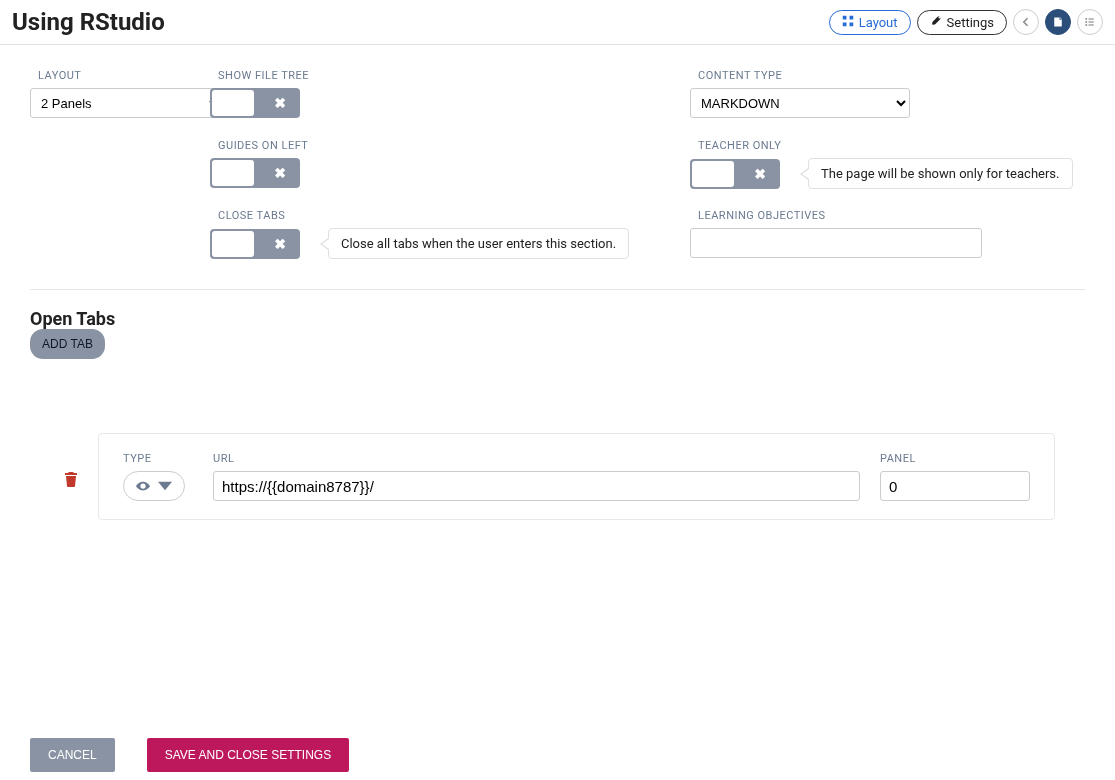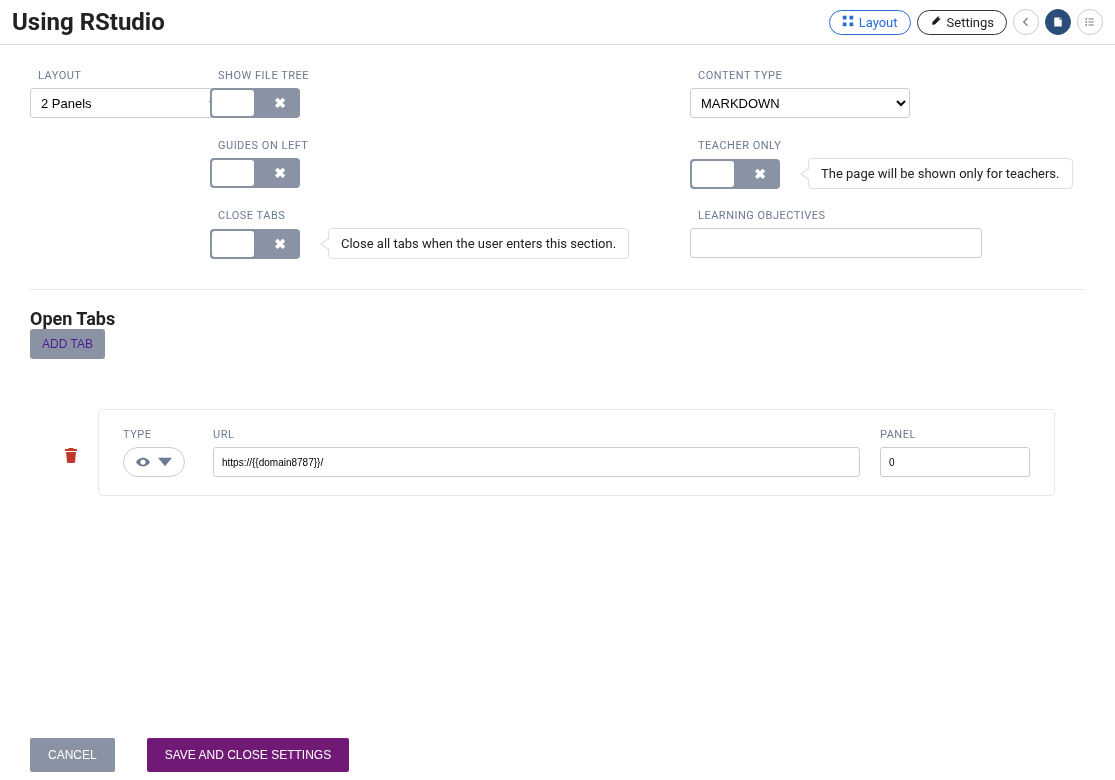--- a/index.html
+++ b/index.html
@@ -151,49 +151,49 @@
     padding: 7px 12px;
     background: #fff;
     font-size: 13px;
     color: #222;
   }
   .text-input {
     height: 30px;
     border: 1px solid #ccc;
     border-radius: 3px;
     padding: 4px 8px;
-    font-size: 10px;
+    font-size: 15px;
     background: #fff;
   }
   .text-input.learning { width: 292px; }
   .row-flex { display: flex; align-items: flex-end; }
   .col3 { padding-left: 40px; }
 
   .divider {
     border-top: 1px solid #e8e8e8;
     margin: 30px 0 18px 0;
   }
   .section-title {
     font-size: 18px;
     font-weight: 700;
     color: #222;
   }
   .gray-btn {
     background: #8a93a3;
     border: none;
-    color: #4c1d95;
+    color: #0f172a;
     font-size: 12px;
     padding: 8px 12px;
-    border-radius: 3px;
+    border-radius: 13px;
     cursor: pointer;
     text-align: center;
   }
 
   .tab-card {
-    margin-top: 50px;
+    margin-top: 74px;
     display: flex;
     align-items: flex-start;
     gap: 20px;
   }
   .trash {
     color: #c0392b;
     margin-top: 38px;
     cursor: pointer;
     margin-left: 34px;
   }
@@ -237,21 +237,21 @@
   }
   .btn {
     border: none;
     color: #fff;
     font-size: 12px;
     padding: 10px 18px;
     cursor: pointer;
     border-radius: 2px;
   }
   .btn.cancel { background: #8a93a3; }
-  .btn.save { background: #701a75; }
+  .btn.save { background: #be185d; }
   html, body { height: 780px; position: relative; }
 </style>
 </head>
 <body>
 
 <div class="header">
   <div class="title">Using RStudio</div>
   <div class="header-controls">
     <div class="pill-btn layout-btn">
       <span>

